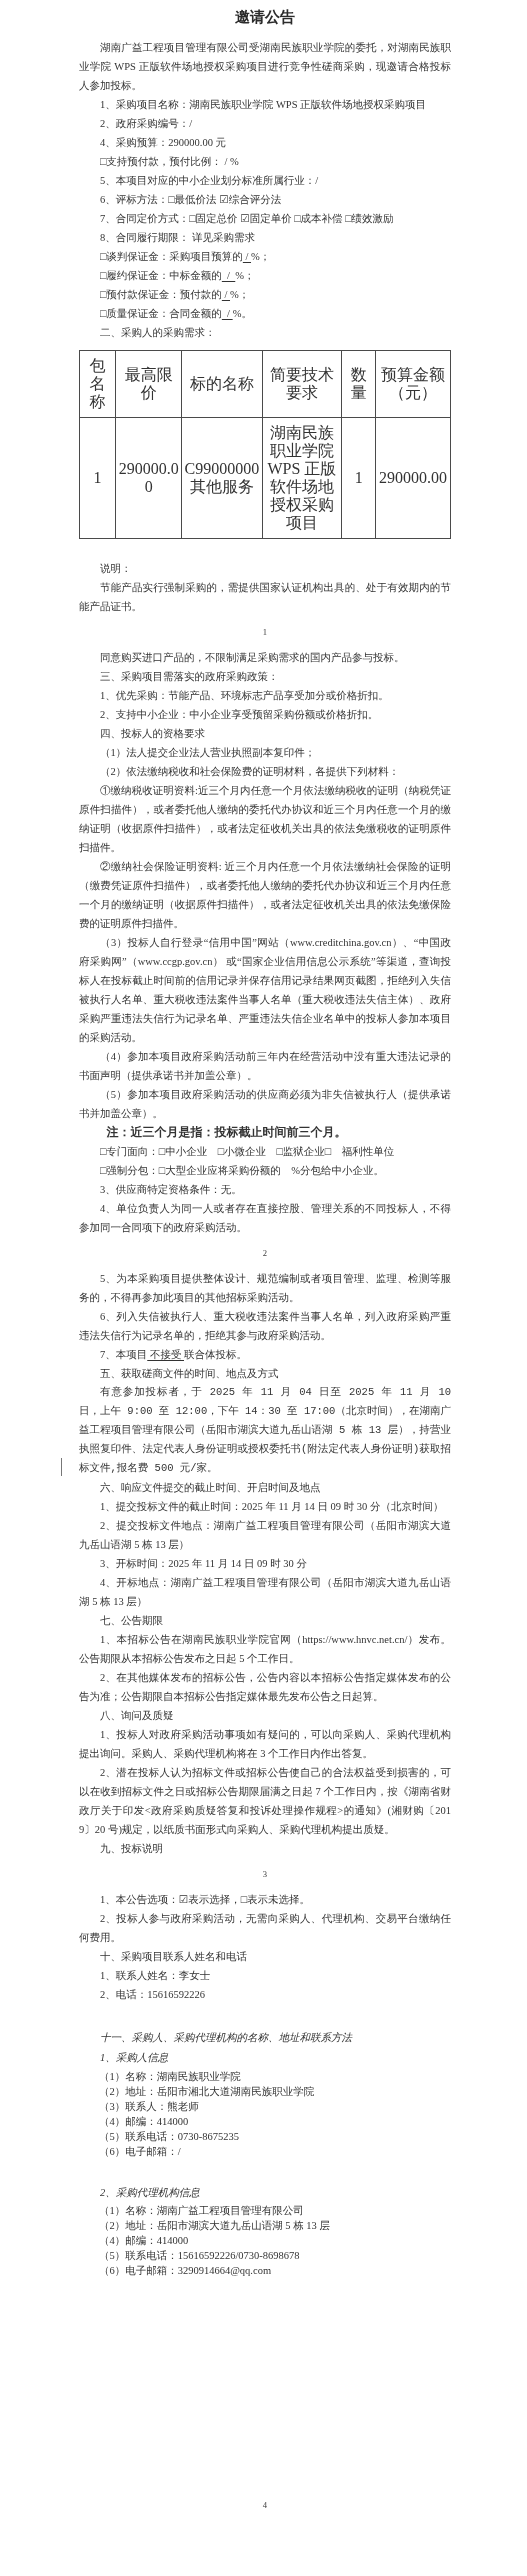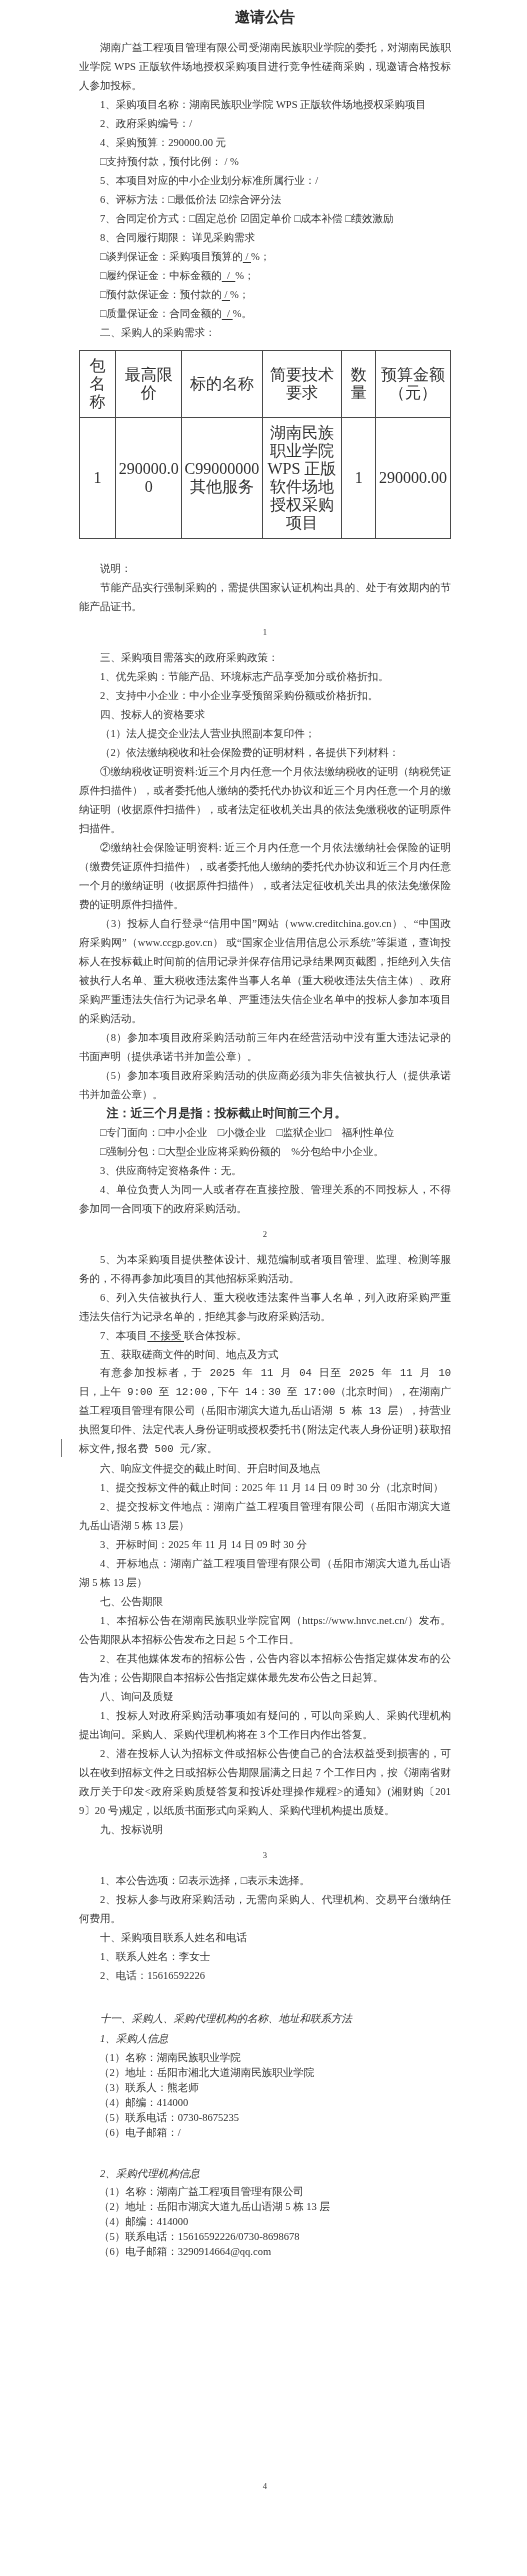--- a/index.html
+++ b/index.html
@@ -135,30 +135,31 @@
 授权采购项目</td>
           <td>1</td>
           <td>290000.00</td>
         </tr>
       </tbody>
     </table>
     <div class="blk spacer_md"></div>
     <div class="blk body">说明：</div>
     <div class="blk body">节能产品实行强制采购的，需提供国家认证机构出具的、处于有效期内的节能产品证书。</div>
     <div class="blk page_number">1</div>
+    <div class="blk body">同意购买进口产品的，不限制满足采购需求的国内产品参与投标。</div>
     <div class="blk body">三、采购项目需落实的政府采购政策：</div>
     <div class="blk body">1、优先采购：节能产品、环境标志产品享受加分或价格折扣。</div>
     <div class="blk body">2、支持中小企业：中小企业享受预留采购份额或价格折扣。</div>
     <div class="blk body">四、投标人的资格要求</div>
     <div class="blk body">（1）法人提交企业法人营业执照副本复印件；</div>
     <div class="blk body">（2）依法缴纳税收和社会保险费的证明材料，各提供下列材料：</div>
     <div class="blk body">①缴纳税收证明资料:近三个月内任意一个月依法缴纳税收的证明（纳税凭证原件扫描件），或者委托他人缴纳的委托代办协议和近三个月内任意一个月的缴纳证明（收据原件扫描件），或者法定征收机关出具的依法免缴税收的证明原件扫描件。</div>
     <div class="blk body">②缴纳社会保险证明资料: 近三个月内任意一个月依法缴纳社会保险的证明（缴费凭证原件扫描件），或者委托他人缴纳的委托代办协议和近三个月内任意一个月的缴纳证明（收据原件扫描件），或者法定征收机关出具的依法免缴保险费的证明原件扫描件。</div>
     <div class="blk body">（3）投标人自行登录“信用中国”网站（www.creditchina.gov.cn）、“中国政府采购网”（www.ccgp.gov.cn） 或“国家企业信用信息公示系统”等渠道，查询投标人在投标截止时间前的信用记录并保存信用记录结果网页截图，拒绝列入失信被执行人名单、重大税收违法案件当事人名单（重大税收违法失信主体）、政府采购严重违法失信行为记录名单、严重违法失信企业名单中的投标人参加本项目的采购活动。</div>
-    <div class="blk body">（8）参加本项目政府采购活动前三年内在经营活动中没有重大违法记录的书面声明（提供承诺书并加盖公章）。</div>
+    <div class="blk body">（4）参加本项目政府采购活动前三年内在经营活动中没有重大违法记录的书面声明（提供承诺书并加盖公章）。</div>
     <div class="blk body">（5）参加本项目政府采购活动的供应商必须为非失信被执行人（提供承诺书并加盖公章）。</div>
     <div class="blk note">注：近三个月是指：投标截止时间前三个月。</div>
     <div class="blk body">□专门面向：□中小企业　□小微企业　□监狱企业□　福利性单位</div>
     <div class="blk body">□强制分包：□大型企业应将采购份额的　%分包给中小企业。</div>
     <div class="blk body">3、供应商特定资格条件：无。</div>
     <div class="blk body">4、单位负责人为同一人或者存在直接控股、管理关系的不同投标人，不得参加同一合同项下的政府采购活动。</div>
     <div class="blk page_number">2</div>
     <div class="blk body">5、为本采购项目提供整体设计、规范编制或者项目管理、监理、检测等服务的，不得再参加此项目的其他招标采购活动。</div>
     <div class="blk body">6、列入失信被执行人、重大税收违法案件当事人名单，列入政府采购严重违法失信行为记录名单的，拒绝其参与政府采购活动。</div>
     <div class="blk body"><span>7、本项目</span><span class="u">&nbsp;不接受&nbsp;</span><span>联合体投标。</span></div>

